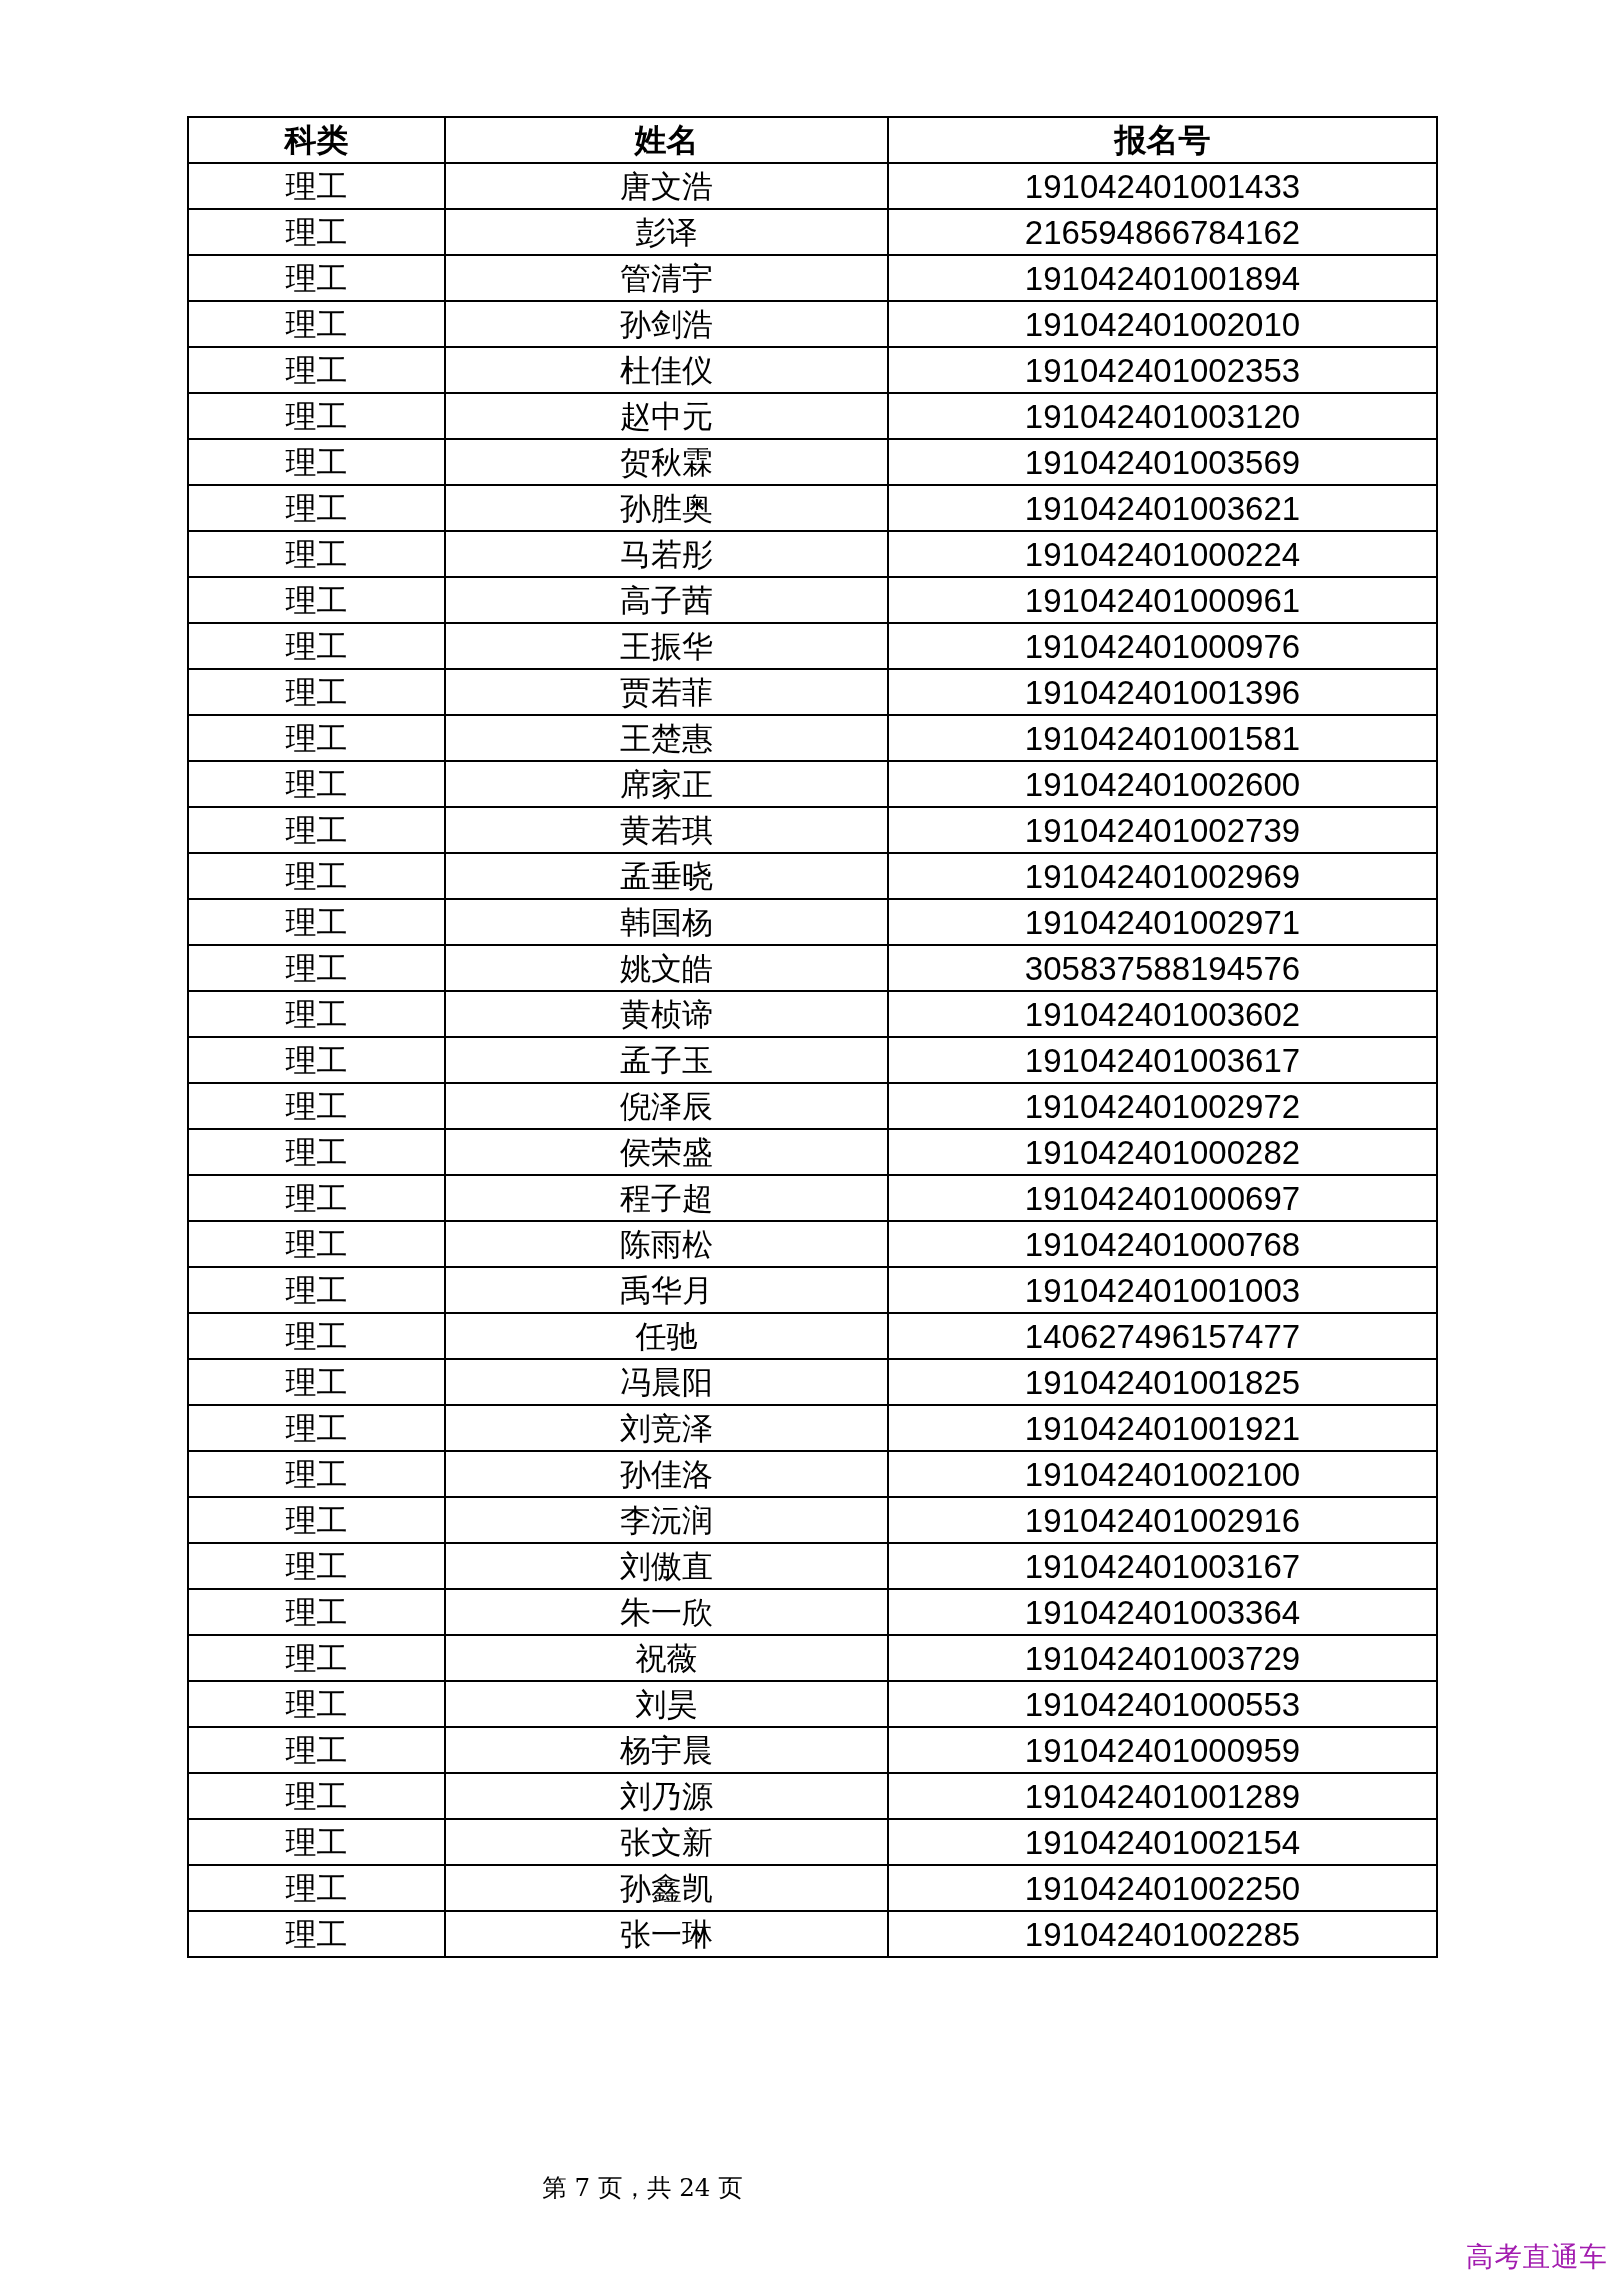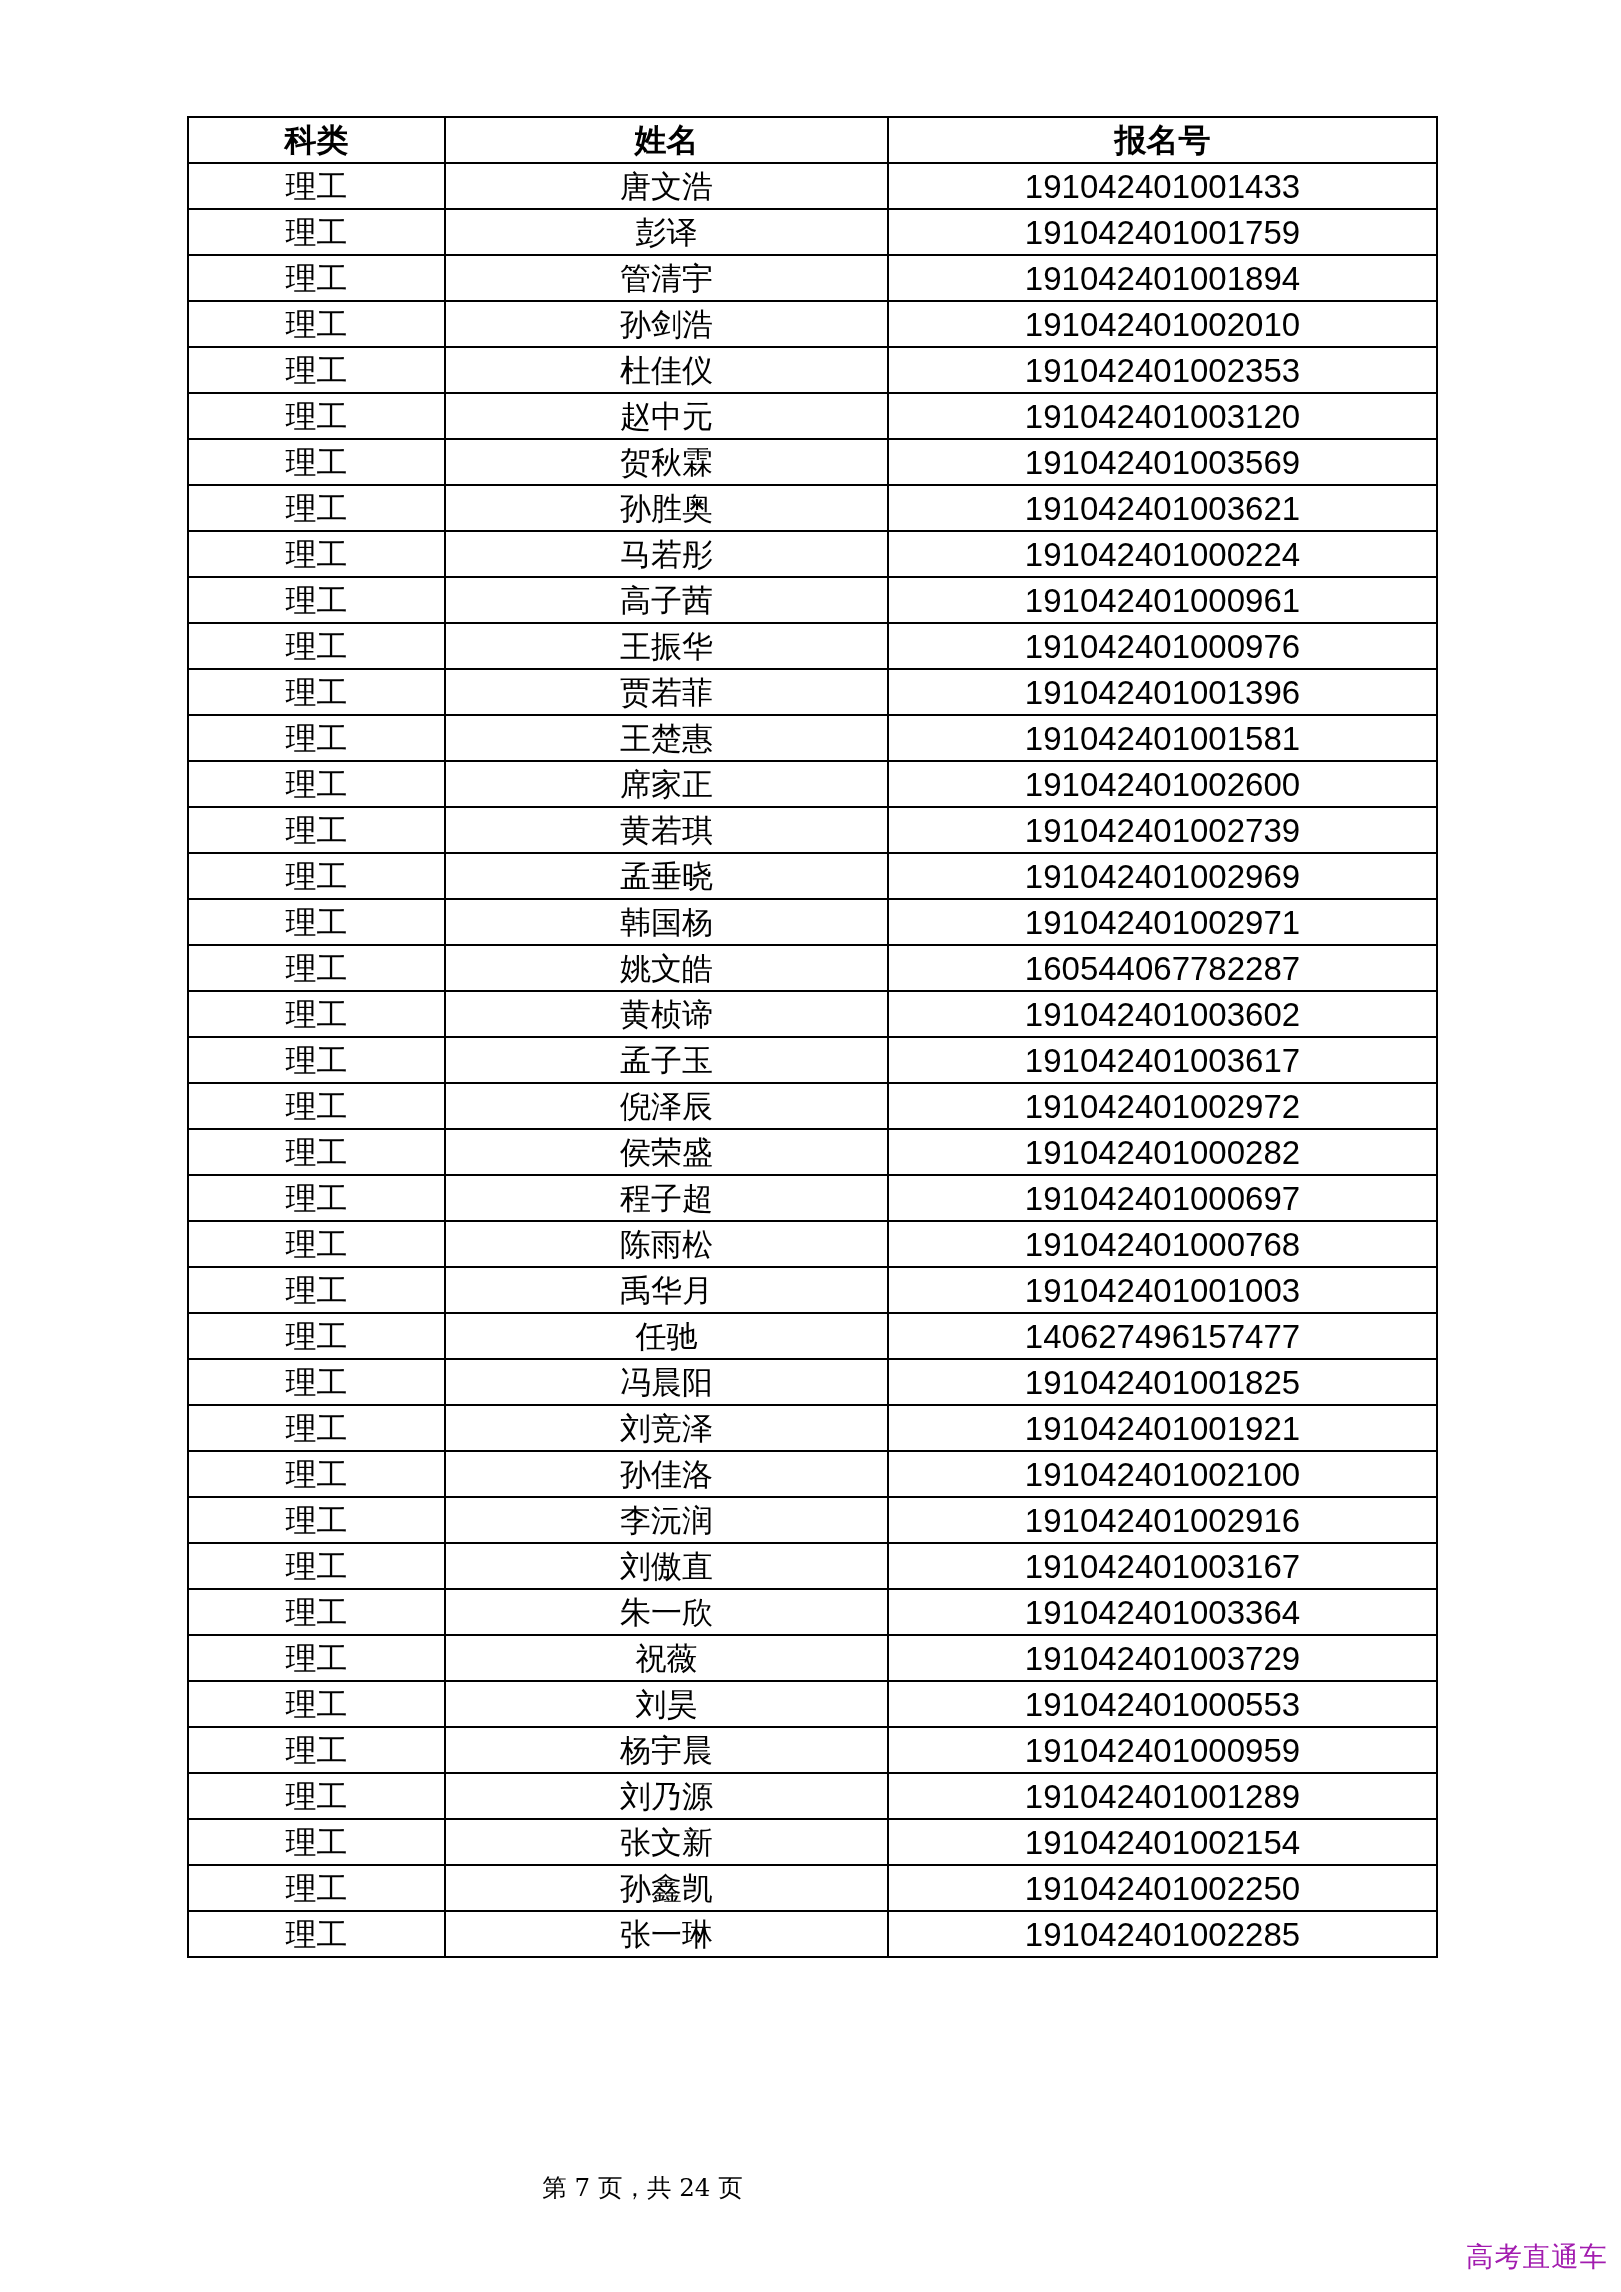--- a/index.html
+++ b/index.html
@@ -40,21 +40,21 @@
   </thead>
   <tbody id="tbody">
       <tr>
         <td class="cjk">理工</td>
         <td class="cjk">唐文浩</td>
         <td class="num">191042401001433</td>
       </tr>
       <tr>
         <td class="cjk">理工</td>
         <td class="cjk">彭译</td>
-        <td class="num">191042401001759</td>
+        <td class="num">216594866784162</td>
       </tr>
       <tr>
         <td class="cjk">理工</td>
         <td class="cjk">管清宇</td>
         <td class="num">191042401001894</td>
       </tr>
       <tr>
         <td class="cjk">理工</td>
         <td class="cjk">孙剑浩</td>
         <td class="num">191042401002010</td>
@@ -120,21 +120,21 @@
         <td class="num">191042401002969</td>
       </tr>
       <tr>
         <td class="cjk">理工</td>
         <td class="cjk">韩国杨</td>
         <td class="num">191042401002971</td>
       </tr>
       <tr>
         <td class="cjk">理工</td>
         <td class="cjk">姚文皓</td>
-        <td class="num">160544067782287</td>
+        <td class="num">305837588194576</td>
       </tr>
       <tr>
         <td class="cjk">理工</td>
         <td class="cjk">黄桢谛</td>
         <td class="num">191042401003602</td>
       </tr>
       <tr>
         <td class="cjk">理工</td>
         <td class="cjk">孟子玉</td>
         <td class="num">191042401003617</td>

